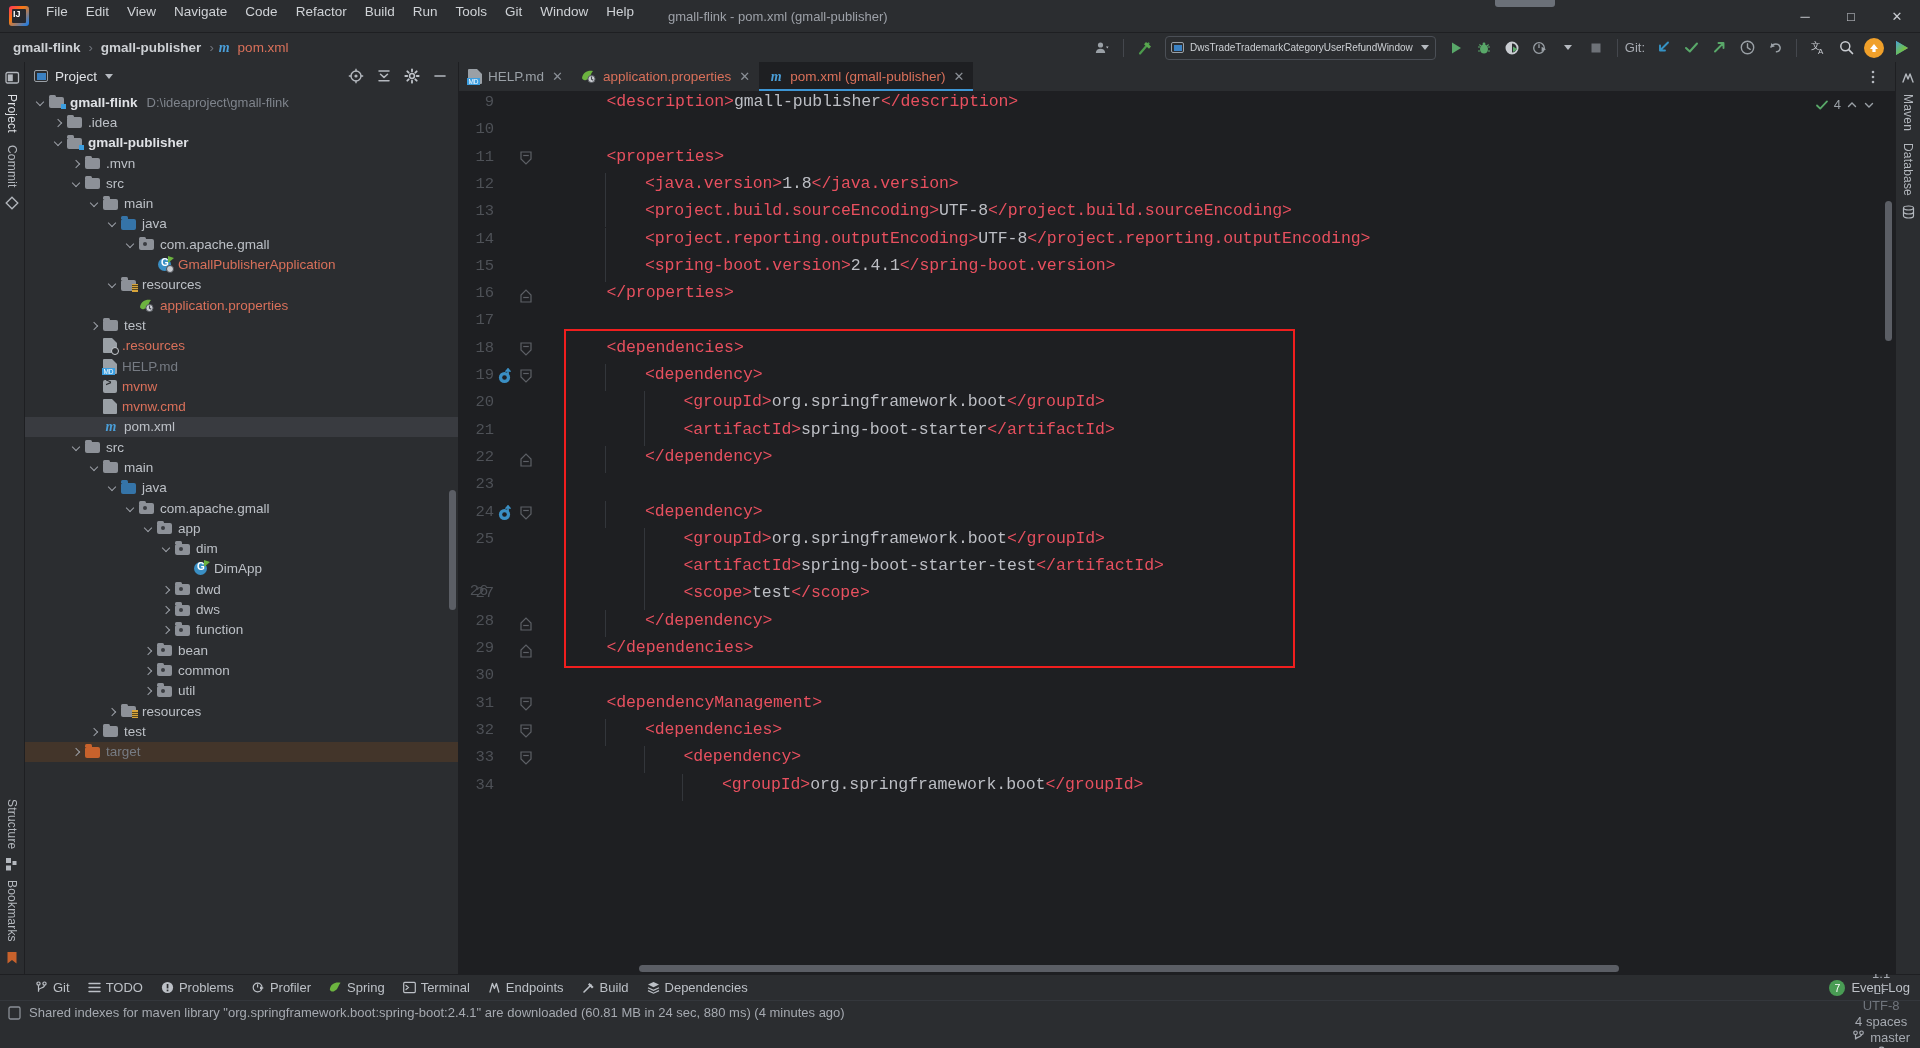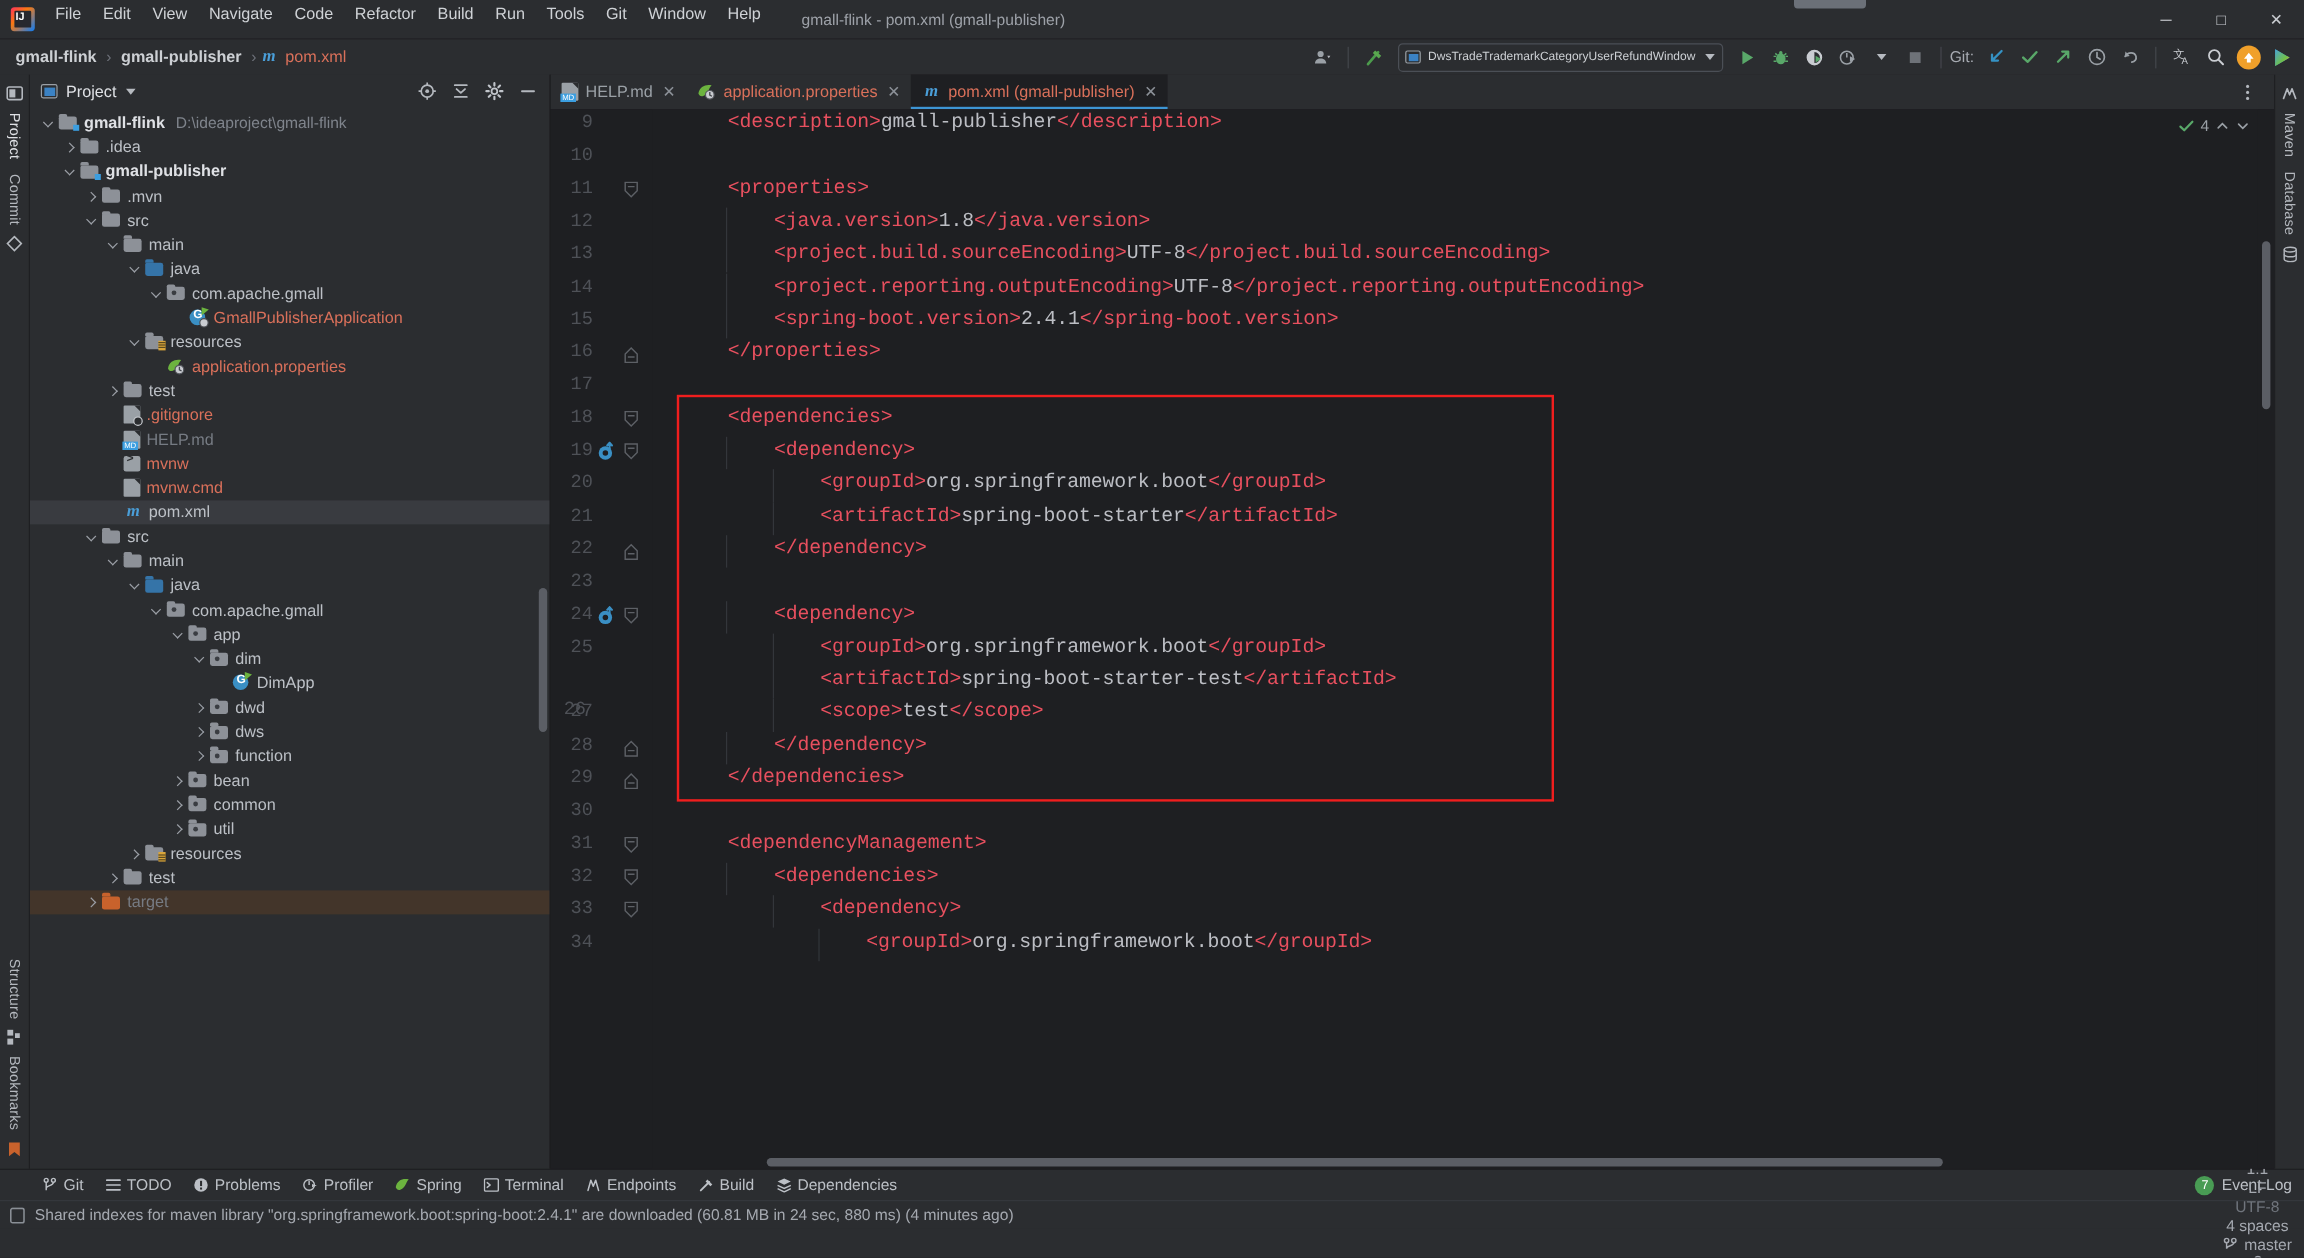--- a/index.html
+++ b/index.html
@@ -496,21 +496,21 @@
               <span class="folder"></span>
             </span>
             <span class="tlabel white">test</span>
           </div>
           <div class="trow">
             <span style="width:64px;flex:0 0 64px"></span>
             <span class="arrow none"></span>
             <span class="docico">
               <span class="ban"></span>
             </span>
-            <span class="tlabel red">.gitignore</span>
+            <span class="tlabel red">.resources</span>
           </div>
           <div class="trow">
             <span style="width:64px;flex:0 0 64px"></span>
             <span class="arrow none"></span>
             <span class="docico">
               <span class="md">MD</span>
             </span>
             <span class="tlabel grey">HELP.md</span>
           </div>
           <div class="trow">
@@ -993,21 +993,21 @@
   <div class="statusbar">
     <svg width="13" height="14" viewBox="0 0 13 14">
         <rect x="1" y="1" width="11" height="12" rx="1.5" fill="none" stroke="#8a8f96" stroke-width="1.3"></rect>
       </svg>
     <span class="sb-msg">Shared indexes for maven library "org.springframework.boot:spring-boot:2.4.1" are downloaded (60.81 MB in 24 sec, 880 ms) (4 minutes ago)</span>
     <div class="sb-right">
       <span>1:1</span>
       <span>LF</span>
       <span class="dim">UTF-8</span>
       <span>4 spaces</span>
-      <span style="display:flex;align-items:flex-end;gap:5px">
+      <span style="display:flex;align-items:center;gap:5px">
         <svg width="13" height="14" viewBox="0 0 13 14">
             <circle cx="3.5" cy="2.8" r="1.8" fill="none" stroke="#a5a9b0" stroke-width="1.2"></circle>
             <circle cx="9.5" cy="2.8" r="1.8" fill="none" stroke="#a5a9b0" stroke-width="1.2"></circle>
             <path d="M3.5 4.6 v5 M9.5 4.6 c0 3-6 2-6 5" stroke="#a5a9b0" stroke-width="1.2" fill="none"></path>
           </svg>
         <span>master</span>
       </span>
       <svg width="13" height="14" viewBox="0 0 13 14">
           <rect x="2" y="6" width="9" height="7" rx="1" fill="none" stroke="#a5a9b0" stroke-width="1.3"></rect>
           <path d="M4.2 6 V3.6 a2.4 2.4 0 0 1 4.8 0" fill="none" stroke="#a5a9b0" stroke-width="1.3"></path>

